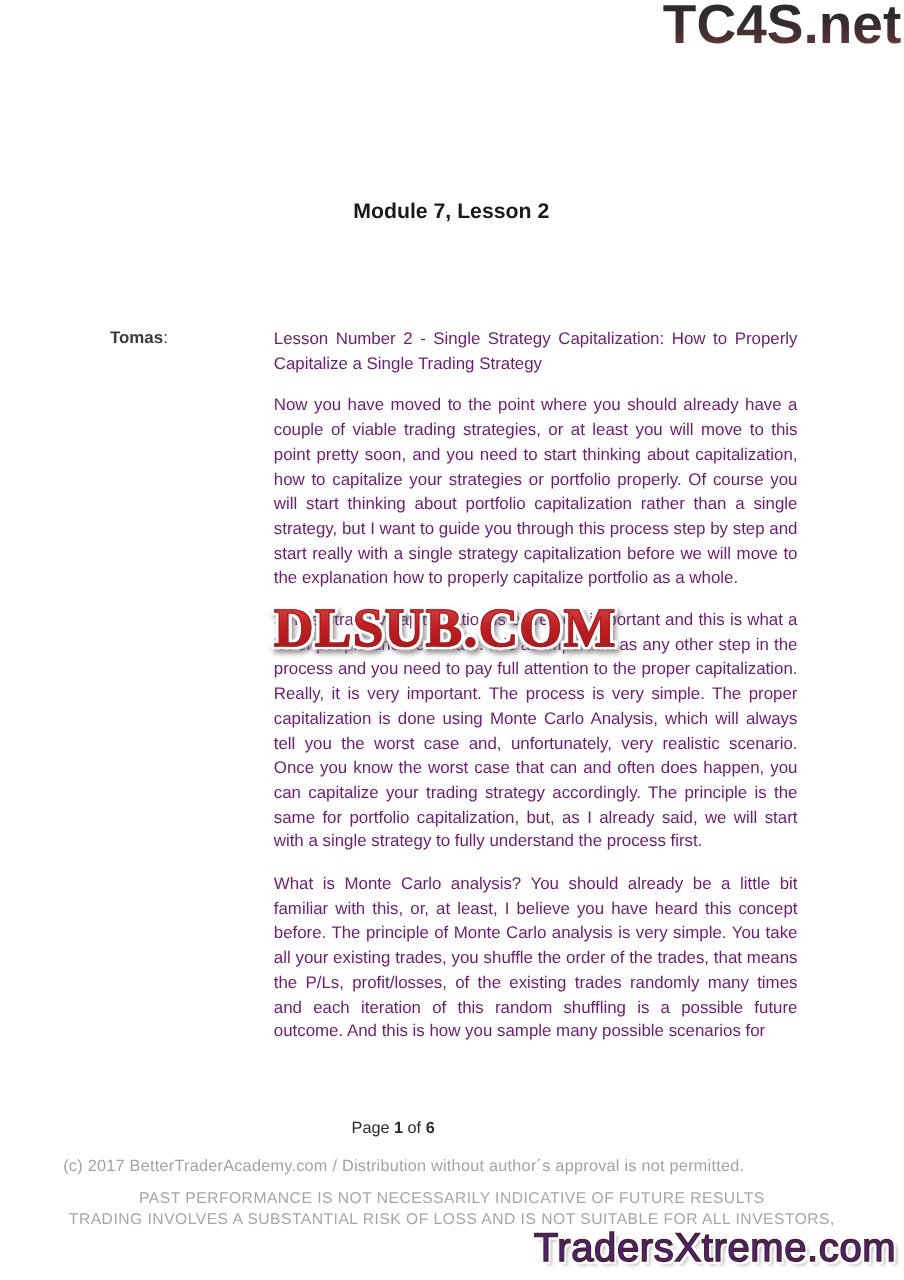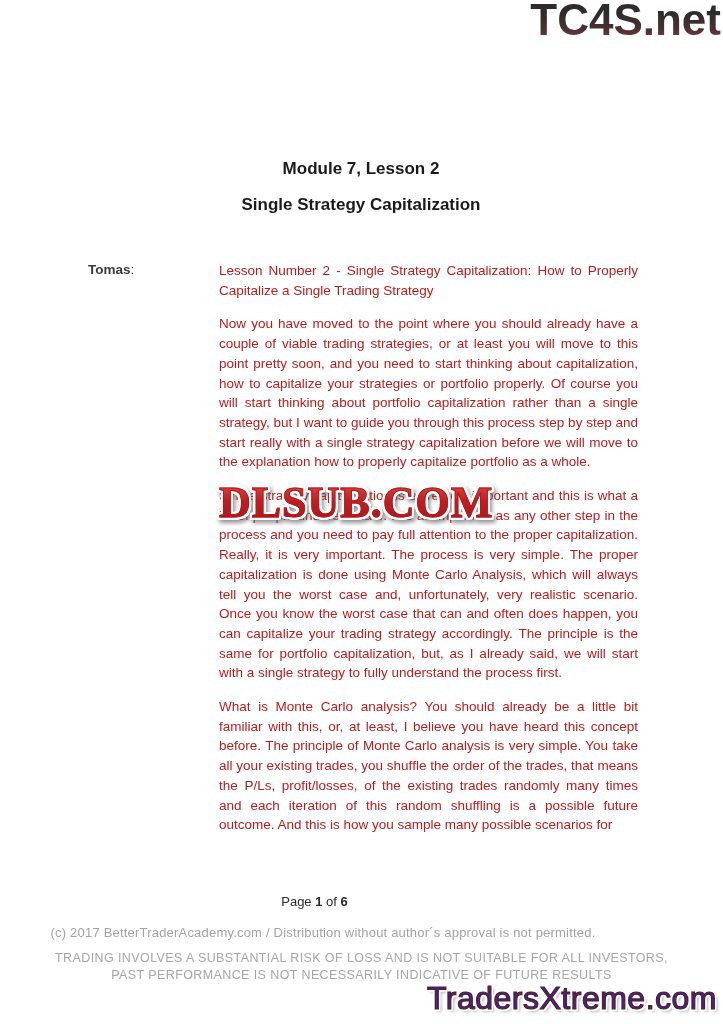--- a/index.html
+++ b/index.html
@@ -103,21 +103,21 @@
     padding-top: 1px;
   }
   .speaker-name { font-weight: bold; }
   .text-col {
     width: 419px;
     flex: 1;
   }
   .text-col p {
     font-size: 13.5px;
     line-height: 19.7px;
-    color: #b91c1c;
+    color: #701a75;
     text-align: justify;
     margin-bottom: 14px;
   }
 
   
   .dlsub {
     position: absolute;
     left: 219px;
     top: 481px;
     font-family: "Liberation Serif", serif;
@@ -190,21 +190,20 @@
 </head>
 <body>
 
 <div class="page">
 
   <div class="tc4s">TC4S.net</div>
 
 
   <div class="title-block">
     <div class="title-line">Module 7, Lesson 2</div>
-    <div class="title-line">Single Strategy Capitalization</div>
   </div>
 
   <div class="body-block">
     <div class="speaker-col">
       <span class="speaker-name">Tomas</span><span>:</span>
     </div>
     <div class="text-col">
       <p>Lesson Number 2 - Single Strategy Capitalization: How to Properly Capitalize a Single Trading Strategy</p>
       <p>Now you have moved to the point where you should already have a couple of viable trading strategies, or at least you will move to this point pretty soon, and you need to start thinking about capitalization, how to capitalize your strategies or portfolio properly. Of course you will start thinking about portfolio capitalization rather than a single strategy, but I want to guide you through this process step by step and start really with a single strategy capitalization before we will move to the explanation how to properly capitalize portfolio as a whole.</p>
       <p>Single strategy capitalization is extremely important and this is what a lot of people underestimate. It is as important as any other step in the process and you need to pay full attention to the proper capitalization. Really, it is very important. The process is very simple. The proper capitalization is done using Monte Carlo Analysis, which will always tell you the worst case and, unfortunately, very realistic scenario. Once you know the worst case that can and often does happen, you can capitalize your trading strategy accordingly. The principle is the same for portfolio capitalization, but, as I already said, we will start with a single strategy to fully understand the process first.</p>
@@ -214,19 +213,19 @@
 
   <div class="dlsub">DLSUB.COM</div>
 
   <div class="page-label">
     <span>Page </span><span class="b">1</span><span> of </span><span class="b">6</span>
   </div>
 
   <div class="copyright">(c) 2017 BetterTraderAcademy.com / Distribution without author´s approval is not permitted.</div>
 
   <div class="disclaimer">
+    <div>PAST PERFORMANCE IS NOT NECESSARILY INDICATIVE OF FUTURE RESULTS</div>
     <div>TRADING INVOLVES A SUBSTANTIAL RISK OF LOSS AND IS NOT SUITABLE FOR ALL INVESTORS,</div>
-    <div>PAST PERFORMANCE IS NOT NECESSARILY INDICATIVE OF FUTURE RESULTS</div>
   </div>
 
   <div class="tradersxtreme">TradersXtreme.com</div>
 
 </div>
 
 </body></html>

